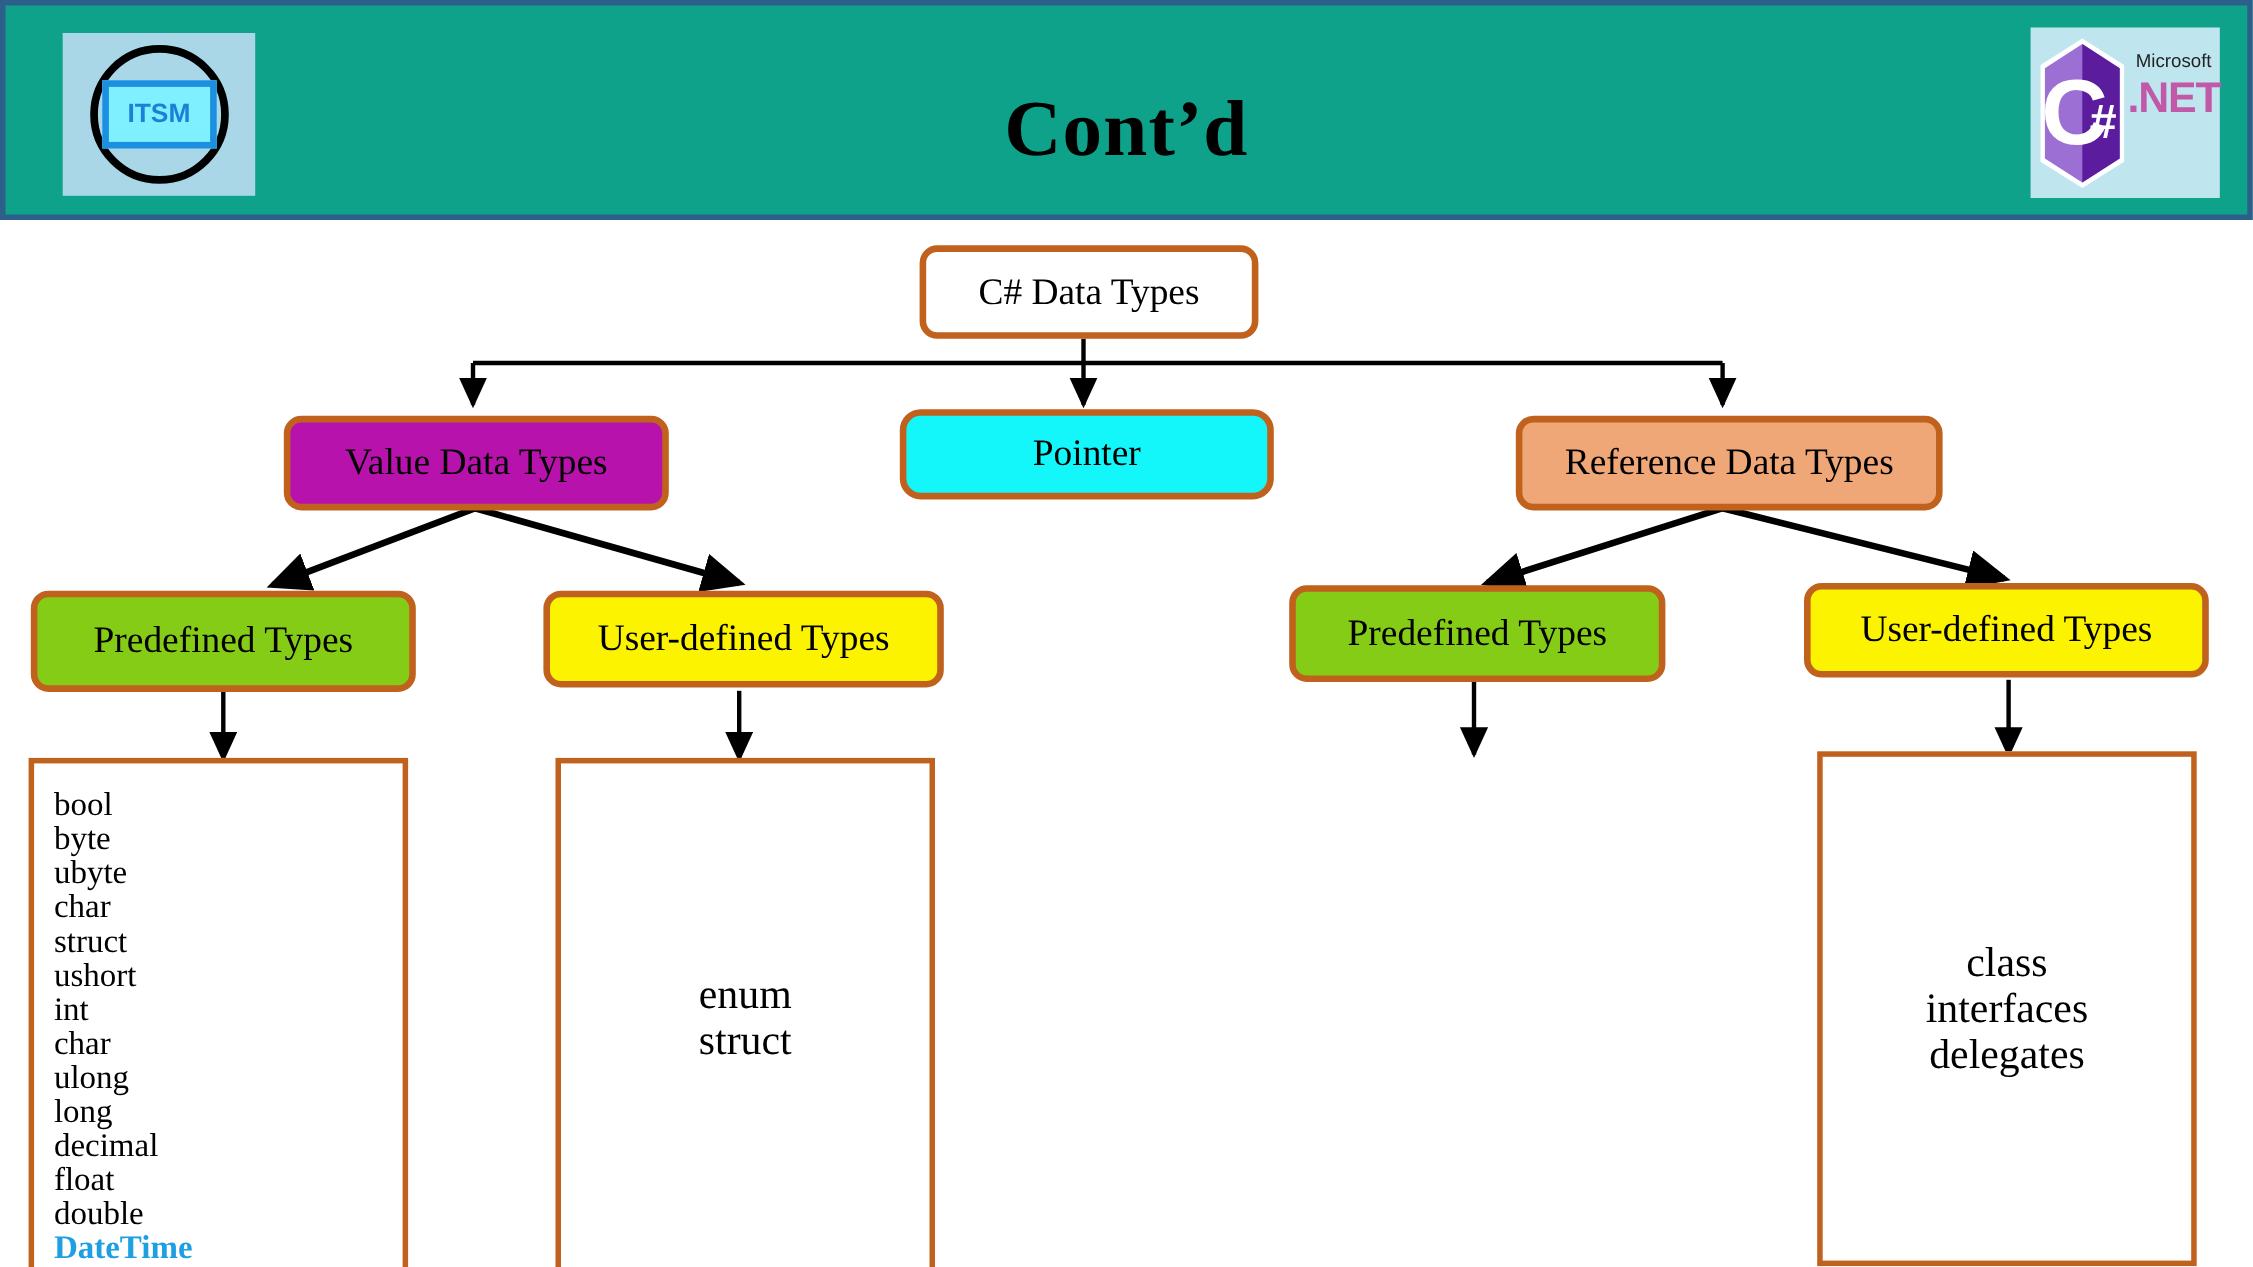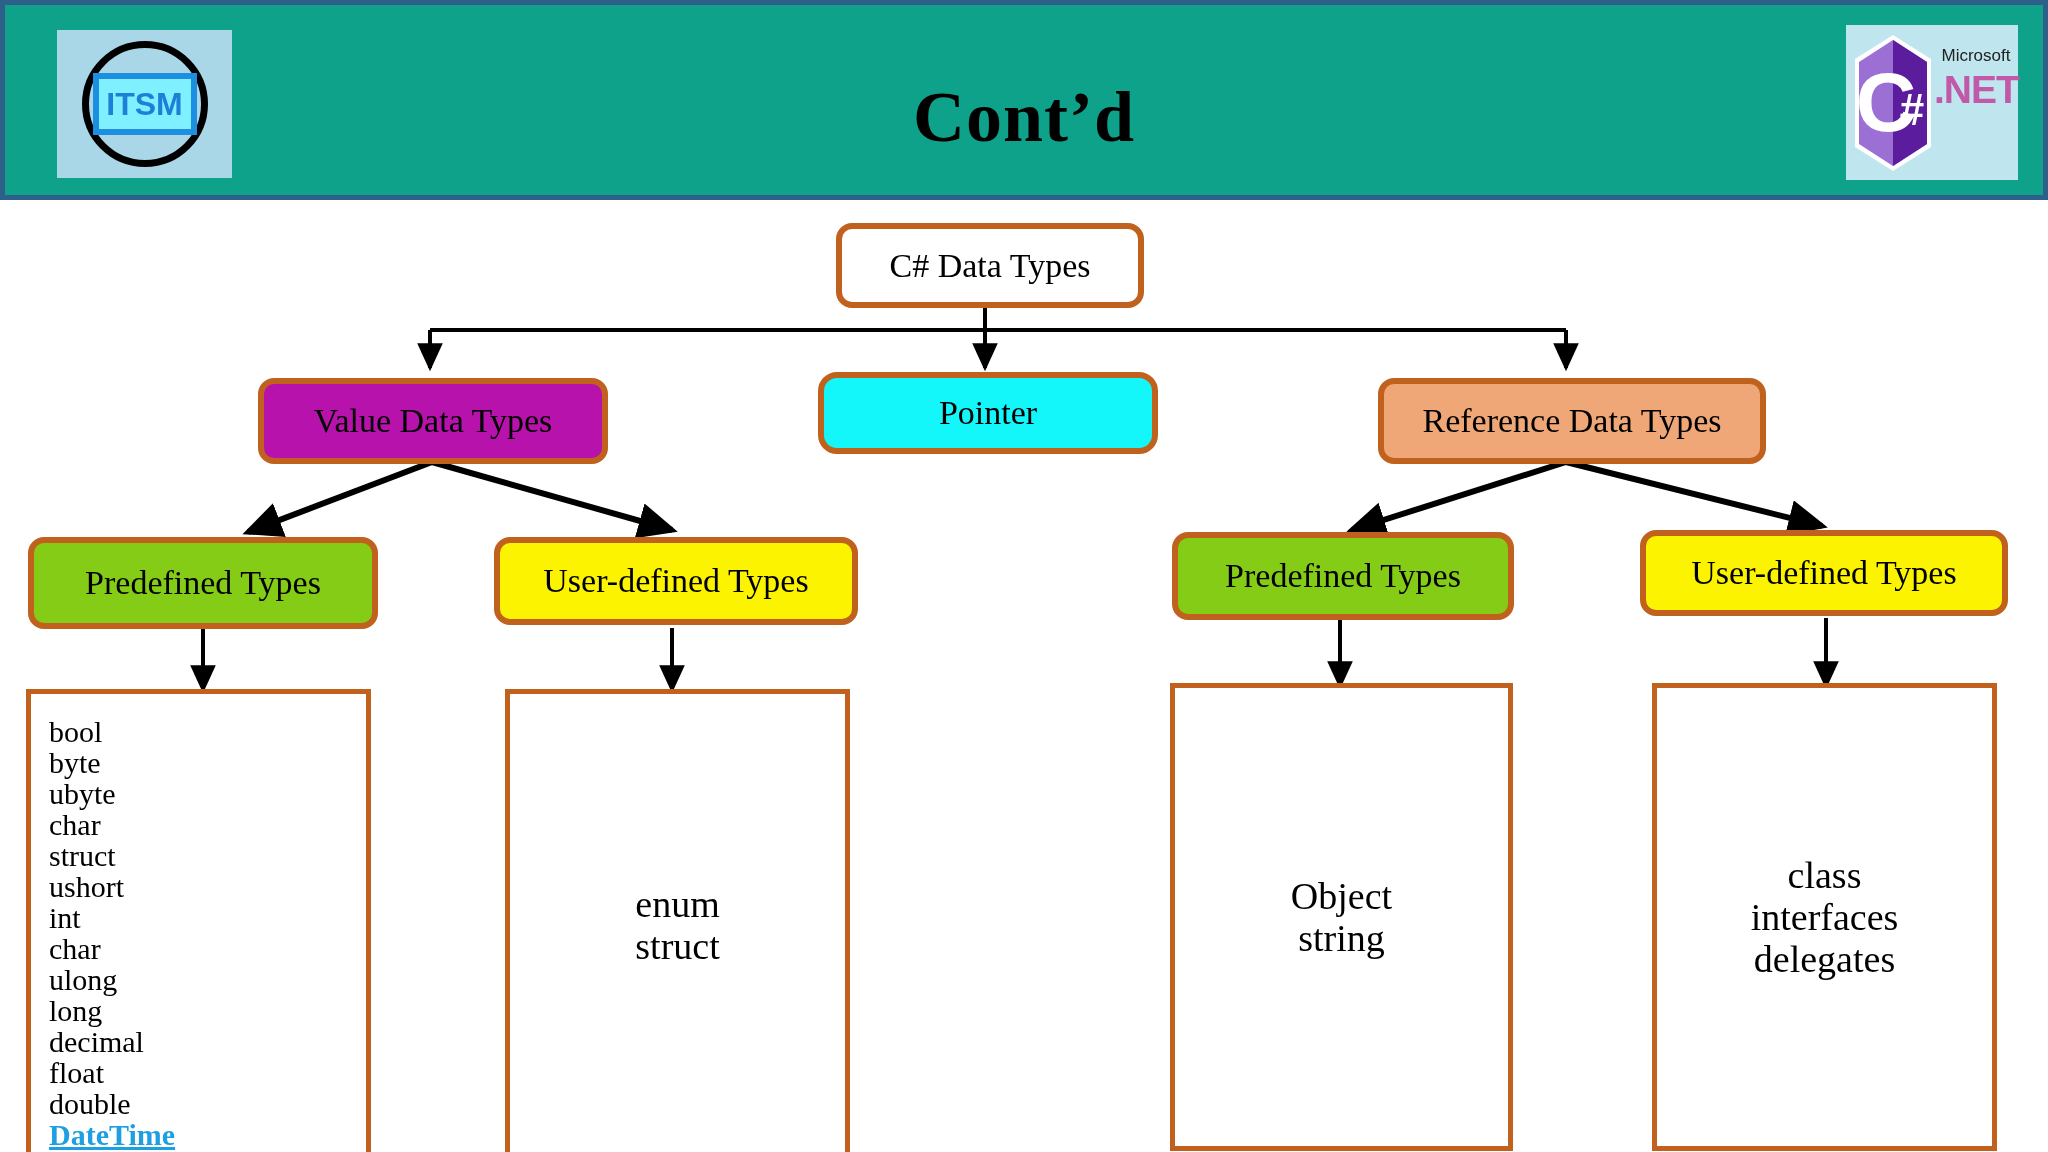--- a/index.html
+++ b/index.html
@@ -68,21 +68,21 @@
     background: #7ff0ff;
     border: 6px solid #1d8fe0;
     box-sizing: border-box;
     display: flex;
     align-items: center;
     justify-content: center;
   }
   .itsm-text {
     font-family: "Liberation Sans", sans-serif;
     font-weight: bold;
-    font-size: 32px;
+    font-size: 24px;
     color: #1d7fd6;
     letter-spacing: 0px;
     line-height: 1;
   }
 
   
   .logo-right {
     position: absolute;
     right: 25px;
     top: 20px;
@@ -190,21 +190,20 @@
     color: #000000;
     white-space: nowrap;
   }
   .leaf-item.big {
     font-size: 38px;
     line-height: 42px;
   }
   .leaf-item.accent {
     color: #1d9fe2;
     font-weight: bold;
-    text-decoration: underline;
   }
 </style>
 </head>
 <body>
 
 <div class="header">
 
   <div class="logo-left">
     <div class="itsm-circle"></div>
     <div class="itsm-inner">
@@ -308,24 +307,20 @@
     <span class="leaf-item">float</span>
     <span class="leaf-item">double</span>
     <span class="leaf-item accent">DateTime</span>
   </div>
 
   <div class="leafbox leaf-list-center" style="left:505px; top:489px; width:345px; height:471px;">
     <span class="leaf-item big">enum</span>
     <span class="leaf-item big">struct</span>
   </div>
 
-  <div class="leafbox leaf-list-center" style="left:1170px; top:483px; width:343px; height:468px;">
-    <span class="leaf-item big">Object</span>
-    <span class="leaf-item big">string</span>
-  </div>
 
   <div class="leafbox leaf-list-center" style="left:1652px; top:483px; width:345px; height:468px;">
     <span class="leaf-item big">class</span>
     <span class="leaf-item big">interfaces</span>
     <span class="leaf-item big">delegates</span>
   </div>
 
 </div>
 
 </body></html>

